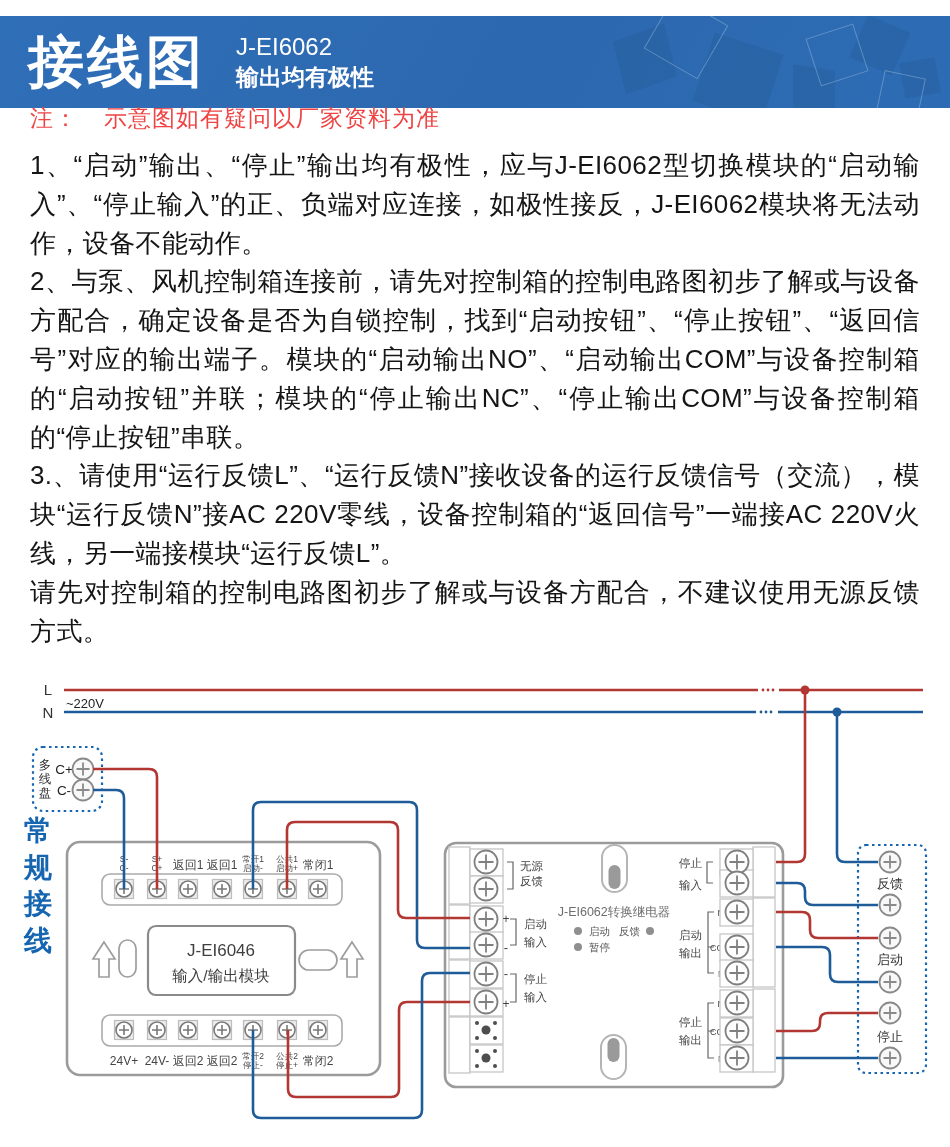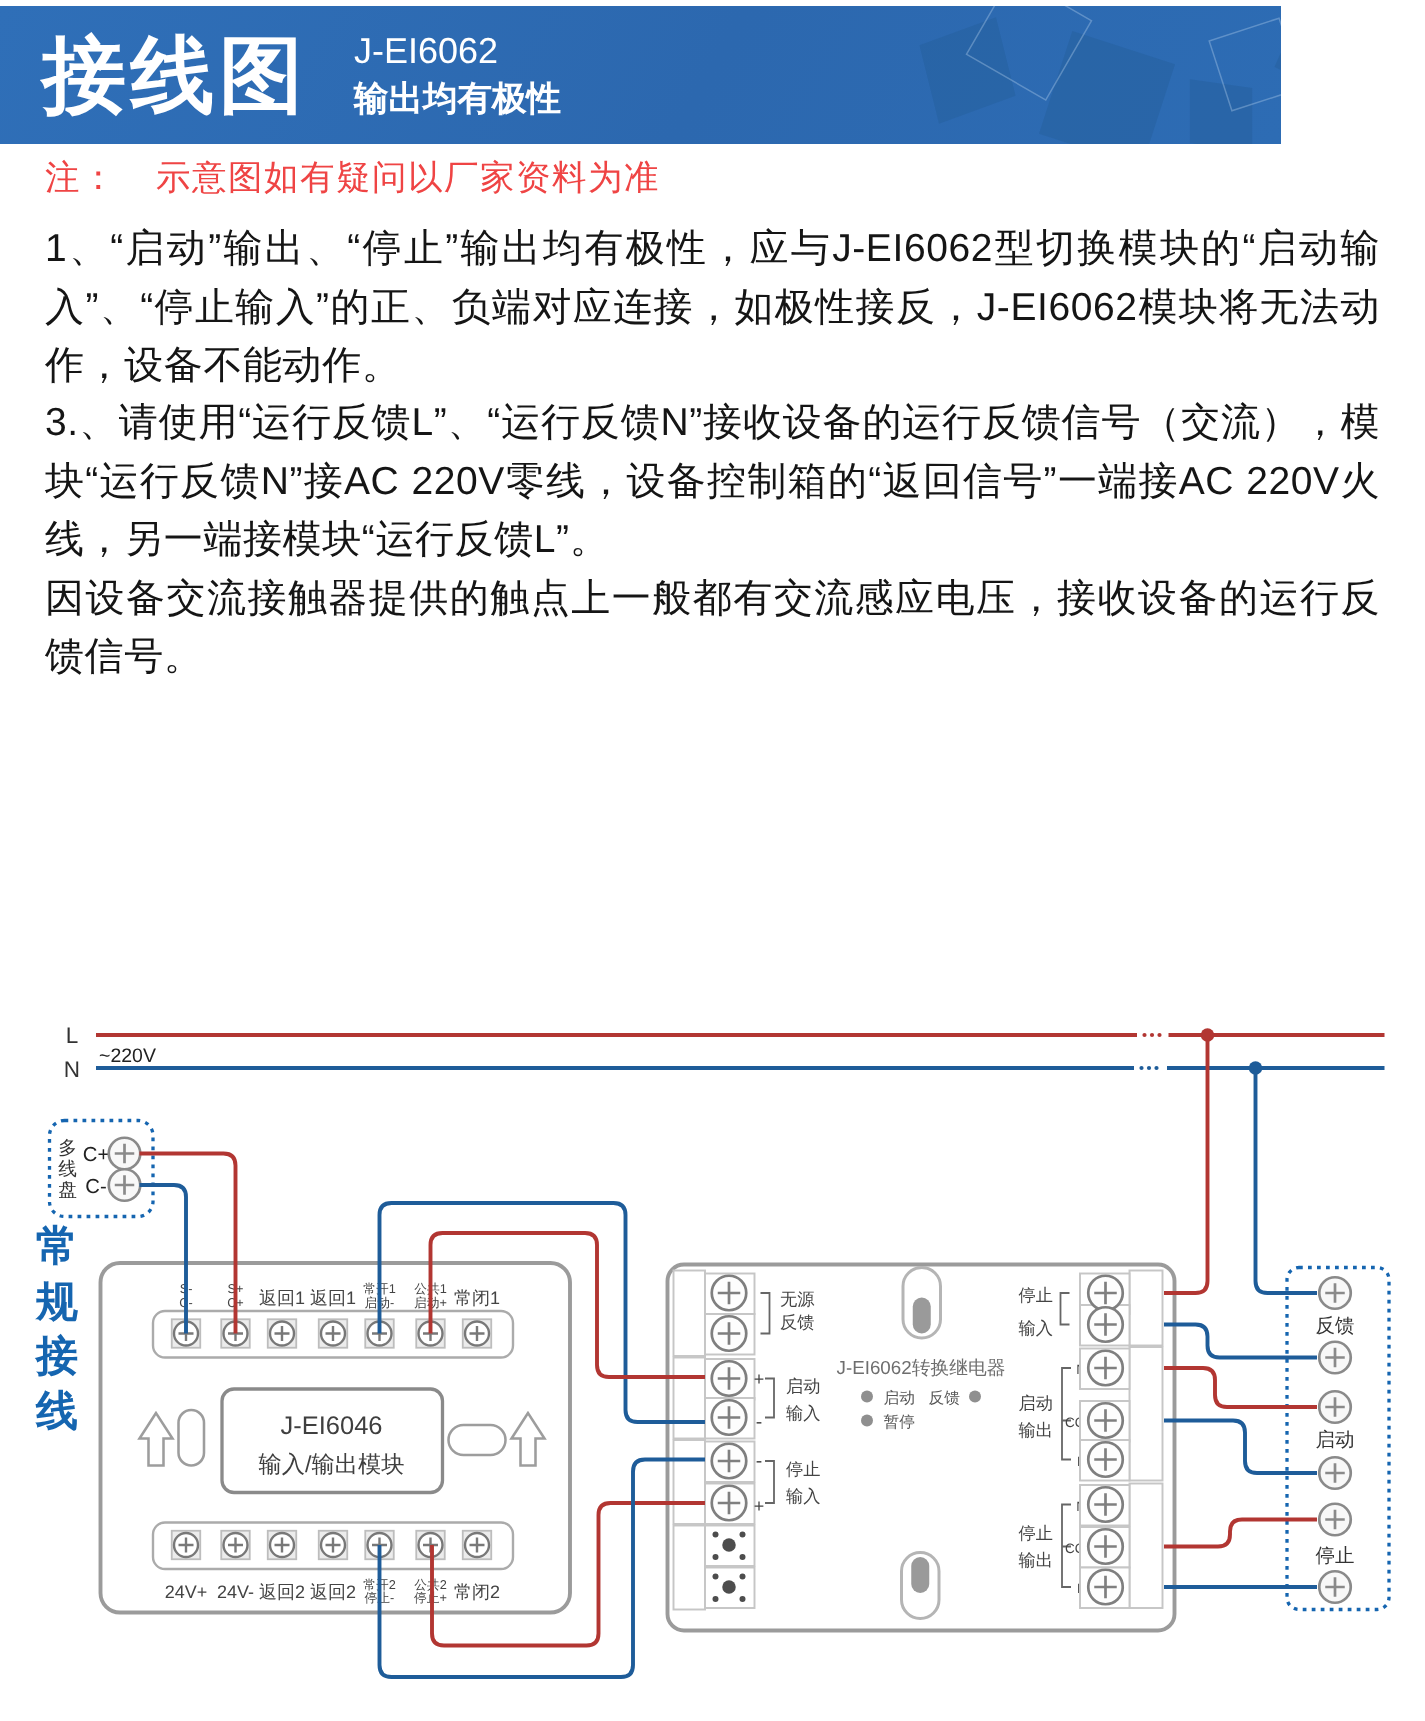--- a/index.html
+++ b/index.html
@@ -1,19 +1,19 @@
 <!DOCTYPE html>
 <html><head>
 <meta charset="utf-8">
 <style>
   html,body{margin:0;padding:0;background:#ffffff;}
   .page{position:relative;width:950px;height:1147px;overflow:hidden;background:#fff;
         font-family:"Liberation Sans","DejaVu Sans",sans-serif;}
   
-  .header{position:absolute;left:0;top:4px;width:854px;height:92px;overflow:hidden;
+  .header{position:absolute;left:0;top:16px;width:950px;height:92px;overflow:hidden;
           background:linear-gradient(120deg,#2f6fb8 0%,#2c68af 55%,#2d6cb4 100%);}
   .header .title{position:absolute;left:28px;top:8px;font-size:56px;font-weight:bold;
                  color:#fff;letter-spacing:3px;line-height:76px;}
   .header .model{position:absolute;left:236px;top:15px;color:#fff;}
   .header .model .m1{font-size:24px;line-height:31px;font-weight:400;}
   .header .model .m2{font-size:23px;line-height:31px;font-weight:bold;}
   .cube{position:absolute;background:#27619f;opacity:.55;}
   .cube.o{background:transparent;border:1px solid rgba(190,215,240,.35);opacity:1;}
   
   .note{position:absolute;left:30px;top:103px;font-size:23px;color:#ef4444;letter-spacing:1px;}
@@ -45,22 +45,23 @@
     <div class="cube o" style="left:812px;top:14px;width:48px;height:48px;transform:rotate(-18deg);"></div>
     <div class="cube o" style="left:880px;top:58px;width:40px;height:40px;transform:rotate(12deg);"></div>
   </div>
 
   <div class="note">
     <span>注：</span><span class="gap"></span><span>示意图如有疑问以厂家资料为准</span>
   </div>
 
   <div class="body">
     <p>1、“启动”输出、“停止”输出均有极性，应与J-EI6062型切换模块的“启动输入”、“停止输入”的正、负端对应连接，如极性接反，J-EI6062模块将无法动作，设备不能动作。</p>
+    <p>2、与泵、风机控制箱连接前，请先对控制箱的控制电路图初步了解或与设备方配合，确定设备是否为自锁控制，找到“启动按钮”、“停止按钮”、“返回信号”对应的输出端子。模块的“启动输出NO”、“启动输出COM”与设备控制箱的“启动按钮”并联；模块的“停止输出NC”、“停止输出COM”与设备控制箱的“停止按钮”串联。</p>
     <p>3.、请使用“运行反馈L”、“运行反馈N”接收设备的运行反馈信号（交流），模块“运行反馈N”接AC 220V零线，设备控制箱的“返回信号”一端接AC 220V火线，另一端接模块“运行反馈L”。</p>
-    <p>因设备交流接触器提供的触点上一般都有交流感应电压，接收设备的运行反馈信号。</p>
+    <p>请先对控制箱的控制电路图初步了解或与设备方配合，不建议使用无源反馈方式。</p>
   </div>
 
   <svg class="diagram" viewBox="0 0 950 479">
     <defs>
       <g id="sA">
         <rect x="-9.5" y="-9.5" width="19" height="19" fill="#ececec" stroke="#bdbdbd" stroke-width="1.2"></rect>
         <circle r="8" fill="#ffffff" stroke="#787878" stroke-width="1.6"></circle>
         <path d="M-5 0H5M0 -5V5" stroke="#787878" stroke-width="1.6"></path>
       </g>
       <g id="sB">

